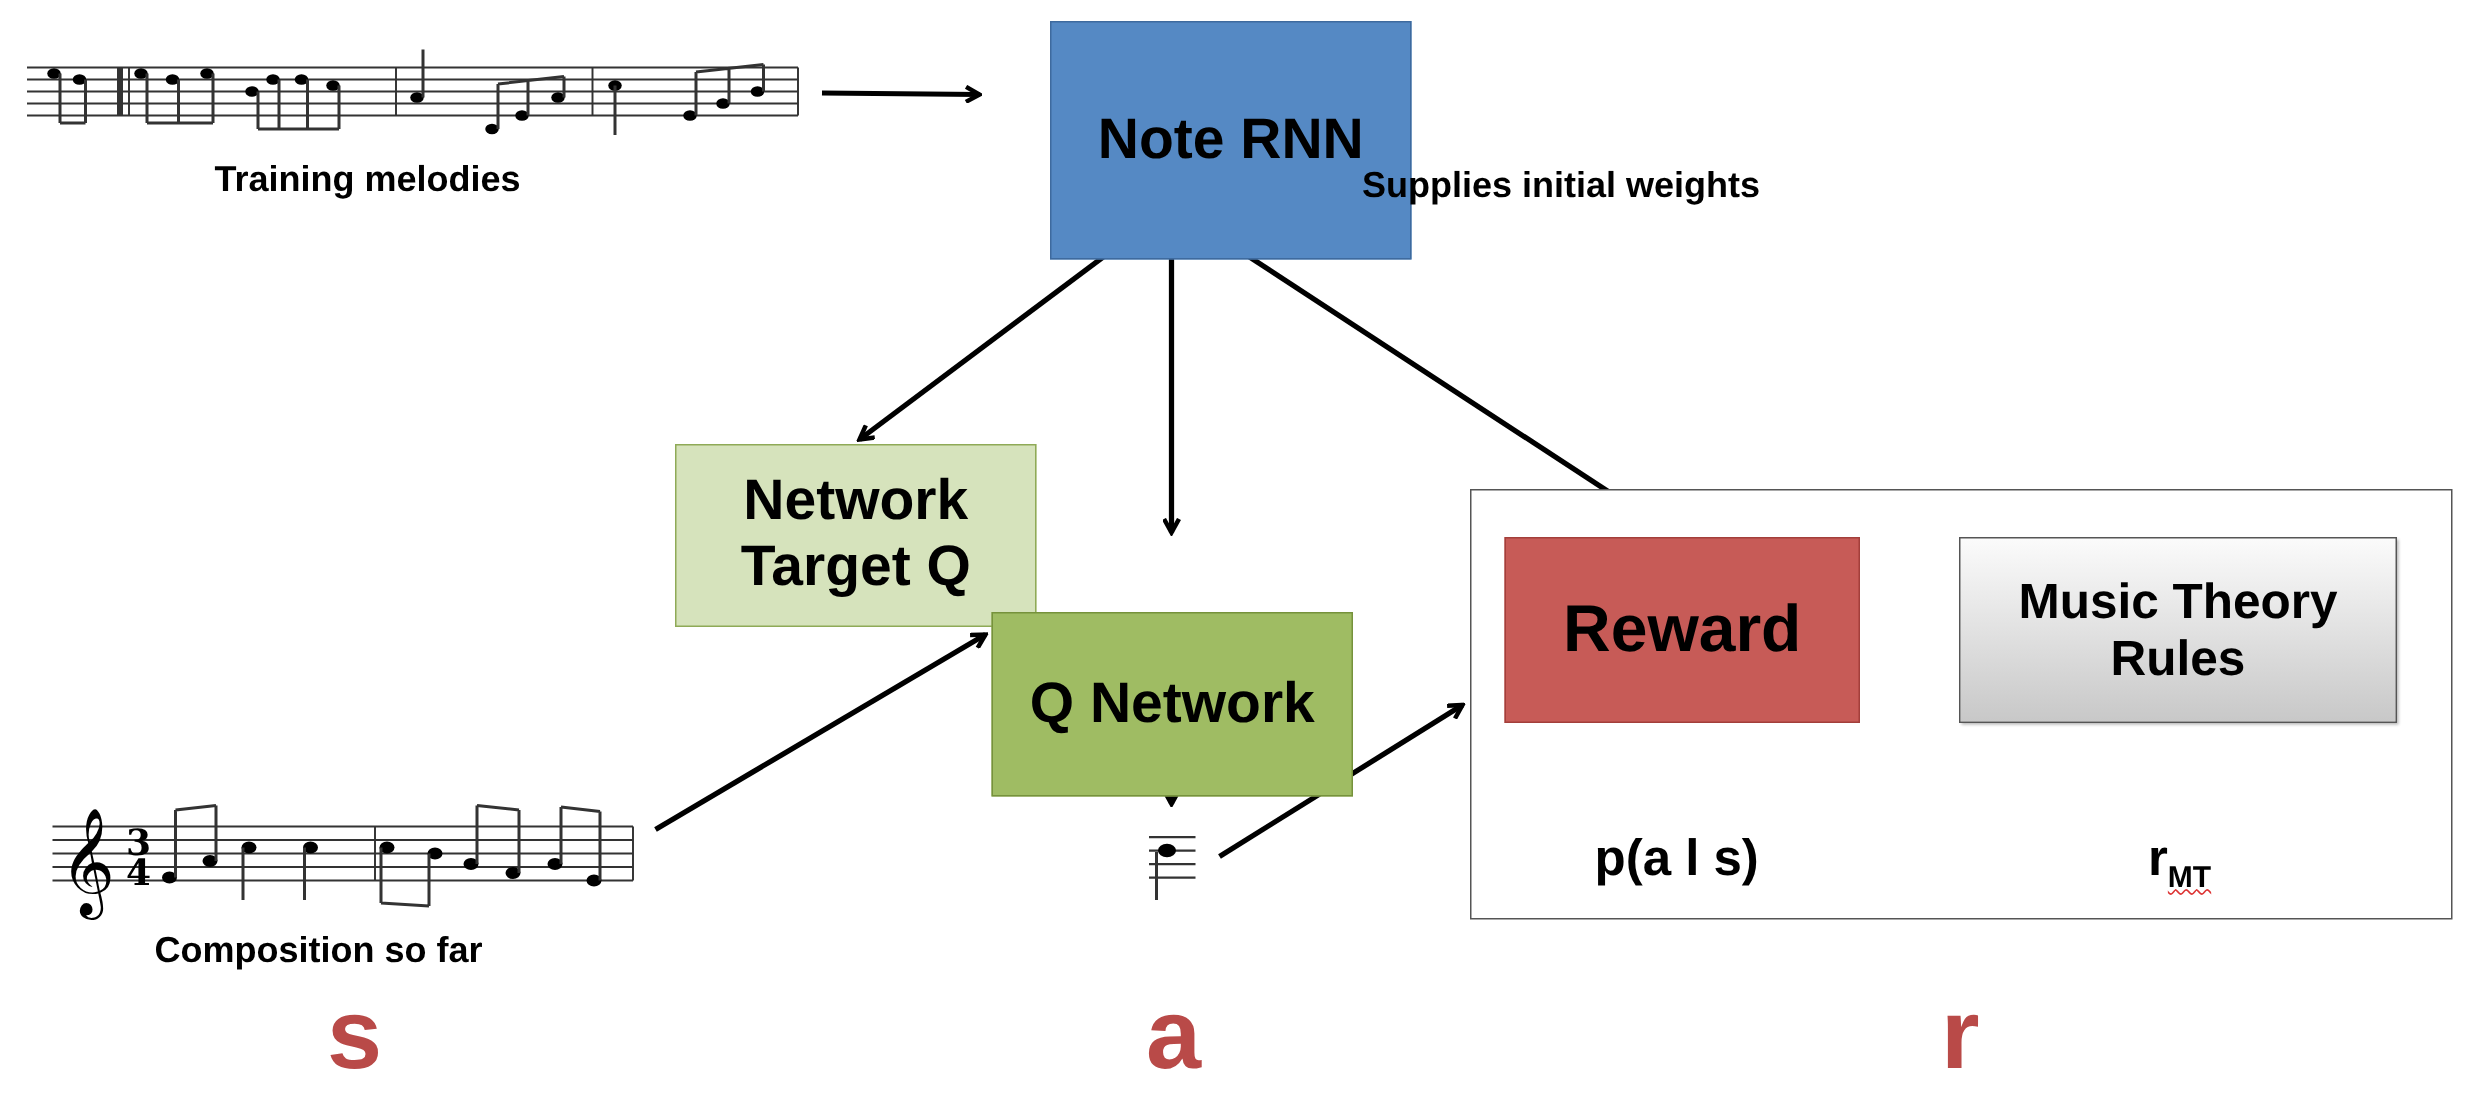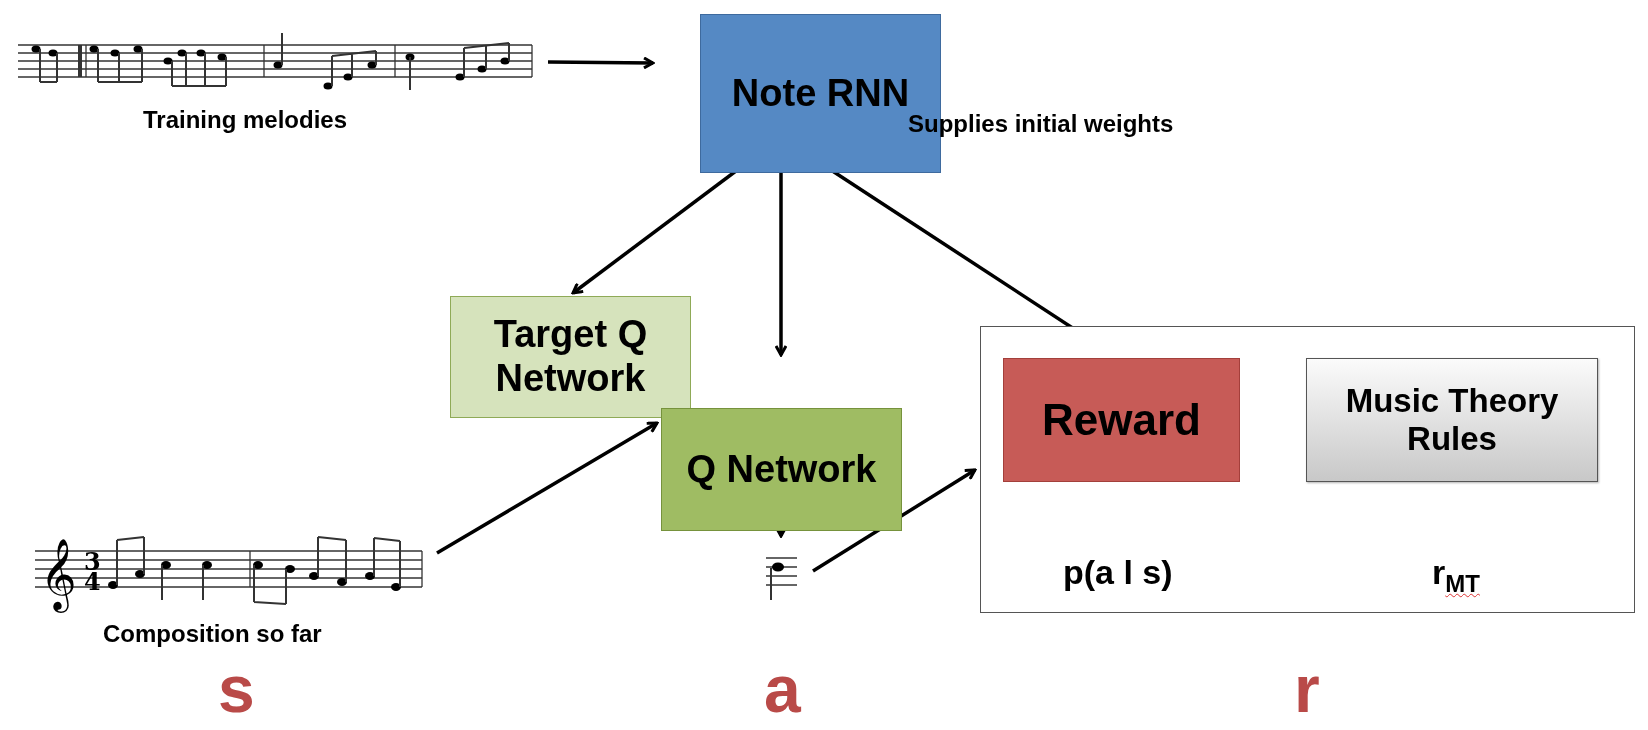--- a/index.html
+++ b/index.html
@@ -11,21 +11,21 @@
   #q-net{left:661px;top:360px;width:241px;height:123px;background:#9fbc63;border:1.5px solid #76923c;font-size:38px;margin-top:48px;}
   #reward-box{left:980px;top:326px;width:653px;height:285px;border:1.5px solid #555;background:#fff;}
   #reward-rnn{left:1003px;top:358px;width:237px;height:124px;background:#c75b57;border:1.5px solid #a33f3b;font-size:44px;}
   #mt-rules{left:1306px;top:358px;width:292px;height:124px;background:linear-gradient(#fbfbfb,#c8c8c8);border:1.5px solid #555;font-size:33px;box-shadow:1px 1px 2px rgba(0,0,0,.3);}
   .lbl{position:absolute;font-weight:bold;color:#000;white-space:nowrap;}
   #lbl-training{left:143px;top:106px;font-size:24px;}
   #lbl-supplies{left:908px;top:110px;font-size:24px;text-align:right;}
   #lbl-composition{left:103px;top:620px;font-size:24px;}
   #lbl-p{left:1063px;top:553px;font-size:34px;}
   #lbl-rmt{left:1432px;top:553px;font-size:34px;}
-  #lbl-rmt sub{font-size:24px;vertical-align:-8px;text-decoration:underline wavy #d33;text-decoration-thickness:1px;}
+  #lbl-rmt sub{font-size:20px;vertical-align:-8px;text-decoration:underline wavy #d33;text-decoration-thickness:1px;}
   .big{position:absolute;font-weight:bold;color:#b94a48;font-size:66px;line-height:1;}
   #big-s{left:218px;top:656px;}
   #big-a{left:764px;top:656px;}
   #big-r{left:1294px;top:656px;}
   svg.arrows{position:absolute;left:0;top:0;}
 </style>
 </head>
 <body>
 
 <svg class="arrows" width="1648" height="730">
@@ -125,22 +125,22 @@
     <line x1="1460" y1="482" x2="1460" y2="533" marker-end="url(#ah)"></line>
   </g>
 </svg>
 
 <div class="box" id="note-rnn">
   <span>Note RNN</span>
 </div>
 
 <div class="box" id="target-q">
   <div>
+    <div>Network</div>
     <div>Target Q</div>
-    <div>Network</div>
   </div>
 </div>
 
 <div class="box" id="q-net">
   <span>Q Network</span>
 </div>
 
 <div class="abs" id="reward-box"></div>
 
 <div class="box" id="reward-rnn">

